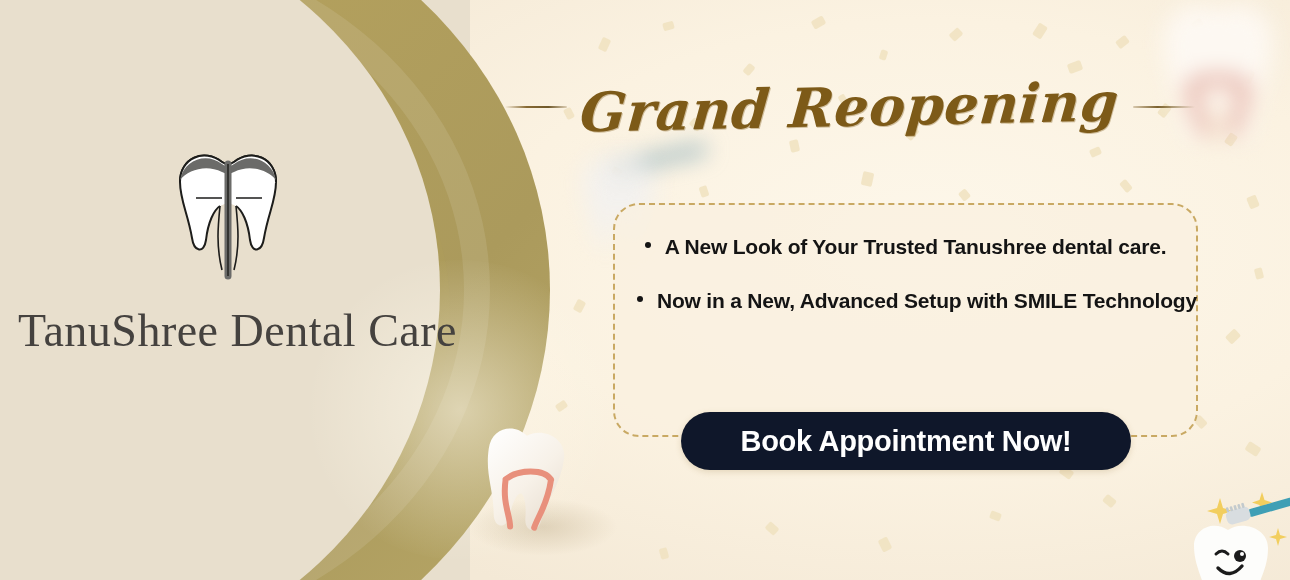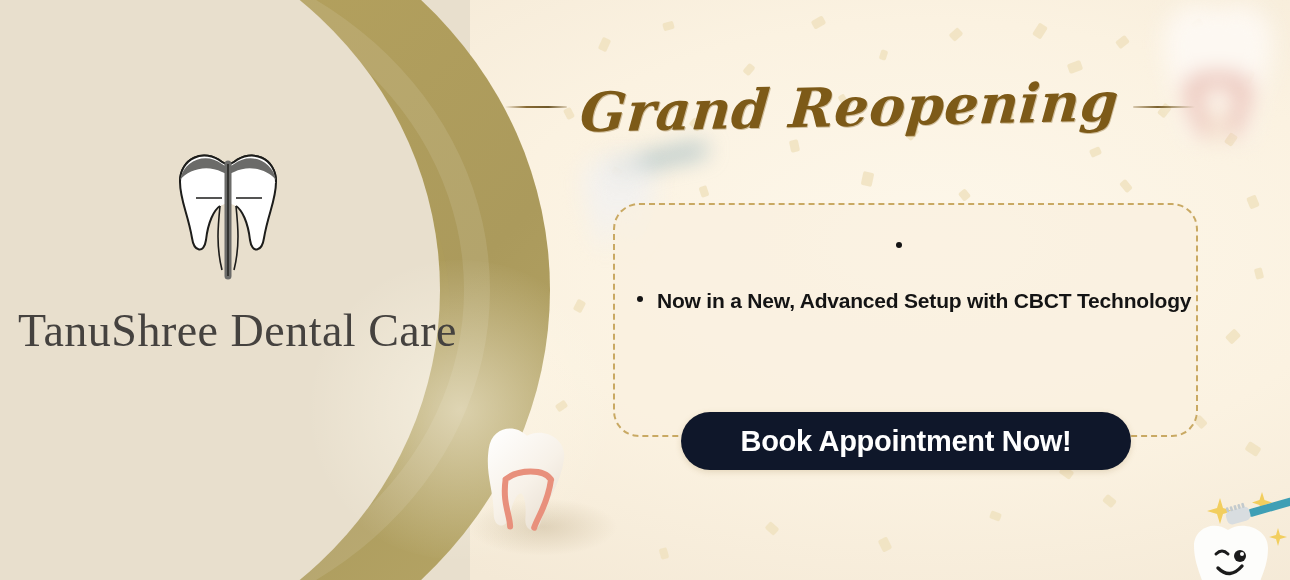--- a/index.html
+++ b/index.html
@@ -380,23 +380,23 @@
 
   <div class="headline-row">
     <div class="rule left"></div>
     <div class="headline">Grand Reopening</div>
     <div class="rule right"></div>
   </div>
 
   <div class="card">
     <ul class="bullets">
       <li>
-        <span class="dot"></span>
+        <span class="dot"></span><span>A New Look of Your Trusted Tanushree dental care.</span>
       </li>
       <li>
-        <span class="dot"></span><span>Now in a New, Advanced Setup with CBCT Technology</span>
+        <span class="dot"></span><span>Now in a New, Advanced Setup with SMILE Technology</span>
       </li>
     </ul>
   </div>
 
   <button class="cta">Book Appointment Now!</button>
 
 </div>
 
 </body></html>

